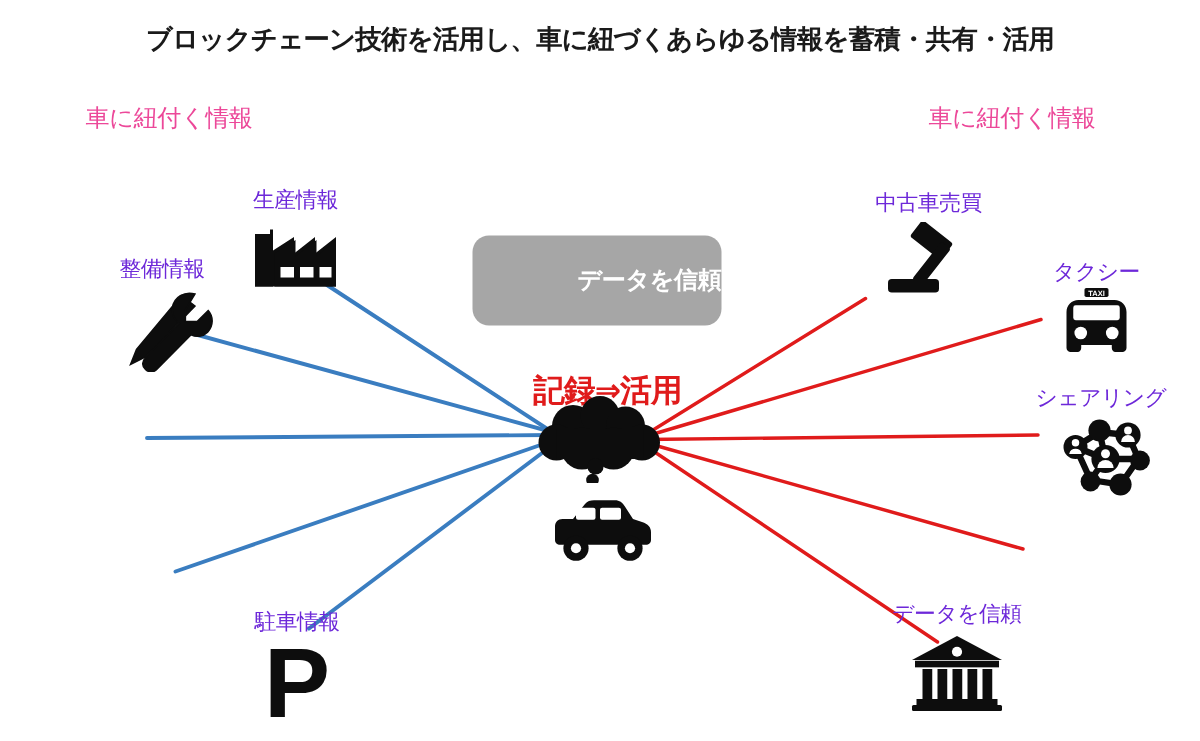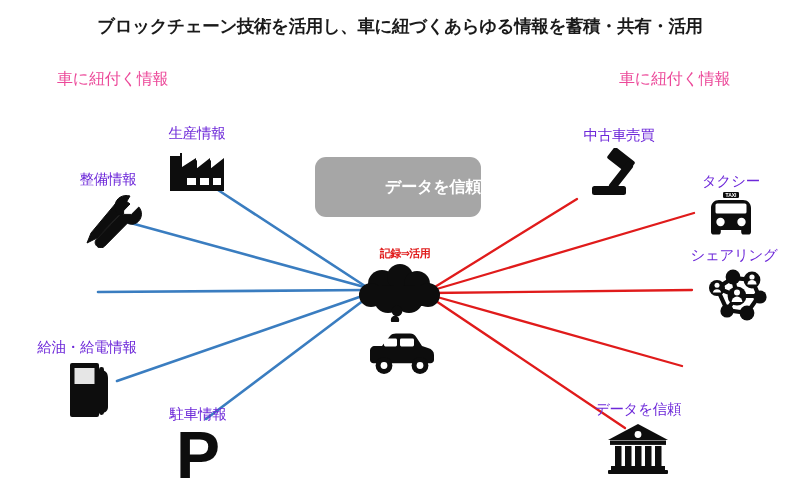--- a/index.html
+++ b/index.html
@@ -69,21 +69,21 @@
     font-size: 16px;
     font-weight: bold;
     color: #ffffff;
     letter-spacing: -0.2px;
     white-space: nowrap;
   }
   #hub-caption {
     left: 345px; top: 246px;
     width: 120px;
     text-align: center;
-    font-size: 11px;
+    font-size: 21px;
     font-weight: bold;
     color: #e01b1b;
     white-space: nowrap;
     letter-spacing: -0.5px;
   }
 
   .icon { display: block; }
   .node { position: absolute; }
 </style>
 </head>
@@ -178,33 +178,20 @@
 
         <path d="M57 4 C50 2 43 6 42 13 C41.3 17.6 43.3 21.4 46.6 23.6
                  L24 46.5 C21.5 49 21.5 52 24 54.3 C26.4 56.6 29.6 56.4 31.8 54
                  L54.4 31.2 C58 33 62.4 32.4 65.4 29.4 C69.4 25.4 69.4 19 65.8 15
                  L58.4 22.4 L50.6 22.4 L50.6 14.6 Z" stroke-width="1"></path>
       </g>
     </svg>
   </div>
 
 
-  <div class="node" style="left:22px; top:338px;">
-    <div class="node-label" style="width:130px;">給油・給電情報</div>
-    <svg class="icon" style="margin:4px 0 0 44px; display:block;" width="48" height="58" viewBox="0 0 48 58" xmlns="http://www.w3.org/2000/svg">
-      <g fill="#0d0d0d">
-        <rect x="4" y="2" width="29" height="54" rx="2"></rect>
-        <rect x="8.5" y="7" width="20" height="16" fill="#e6e6e6"></rect>
-
-        <path d="M34 9 C40 9 42 12 42 17 L42 46 C42 50 38.6 52.6 35.6 51.2
-                 C33.6 50.2 33 48.4 33 46 L33 22 L34 22 Z"></path>
-        <rect x="33" y="6" width="5" height="48" rx="2.4"></rect>
-      </g>
-    </svg>
-  </div>
 
   <div class="node" style="left:152px; top:405px;">
     <div class="node-label" style="width:92px;">駐車情報</div>
     <svg class="icon" style="margin:-2px auto 0; display:block;" width="62" height="62" viewBox="0 0 62 62" xmlns="http://www.w3.org/2000/svg">
       <text x="31" y="56" text-anchor="middle" font-family="Liberation Sans, sans-serif" font-size="66" font-weight="bold" fill="#0d0d0d">P</text>
     </svg>
   </div>
 
   <div class="node" style="left:566px; top:126px;">
     <div class="node-label" style="width:106px;">中古車売買</div>
@@ -233,21 +220,21 @@
                  L39.2 38 L18.8 38 L18.8 40 C18.8 41.6 17.8 42.6 16.4 42.6 L11.8 42.6
                  C10.2 42.6 9 41.6 9 40 Z"></path>
         <rect x="13.5" y="11.5" width="31" height="10" fill="#ffffff" rx="1.6"></rect>
         <circle cx="18.5" cy="30" r="4.2" fill="#ffffff"></circle>
         <circle cx="39.5" cy="30" r="4.2" fill="#ffffff"></circle>
       </g>
     </svg>
   </div>
 
   <div class="node" style="left:692px; top:246px;">
-    <div class="node-label" style="width:96px; margin-left:-6px;">シェアリング</div>
+    <div class="node-label" style="width:96px; margin-left:-6px;margin-top:10px;">シェアリング</div>
     <svg class="icon" style="margin:1px auto 0; display:block;" width="68" height="56" viewBox="0 0 68 56" xmlns="http://www.w3.org/2000/svg">
       <g stroke="#0d0d0d" stroke-width="4.2" fill="none">
         <path d="M14 22 L30 12 L49 14 L56 30 L44 47 L24 44 Z"></path>
         <path d="M30 12 L34 30 M56 30 L34 30 M24 44 L34 30 M14 22 L34 30"></path>
       </g>
       <g fill="#0d0d0d">
         <circle cx="14" cy="22" r="8"></circle>
         <circle cx="30" cy="11" r="7.4"></circle>
         <circle cx="49" cy="14" r="8.4"></circle>
         <circle cx="57" cy="31" r="6.6"></circle>

